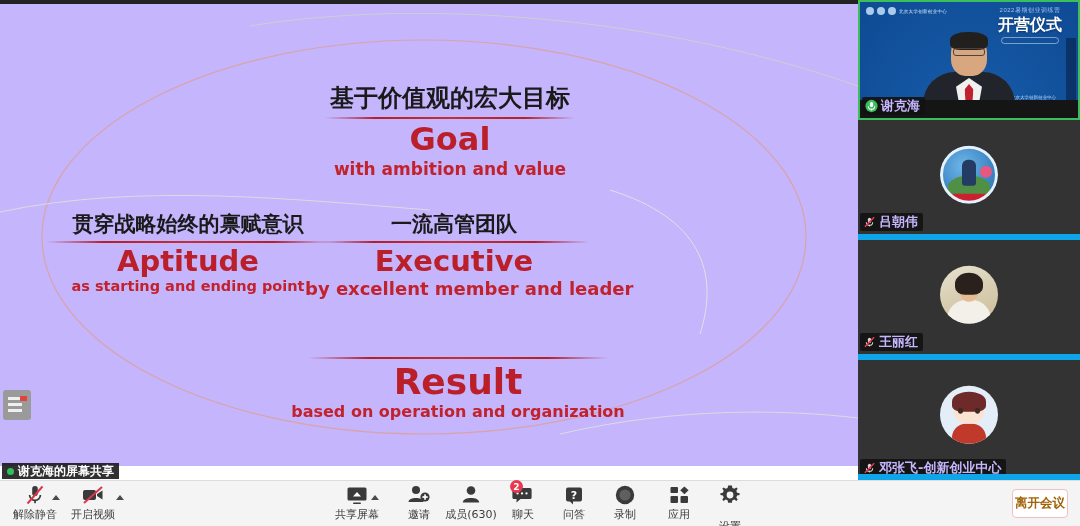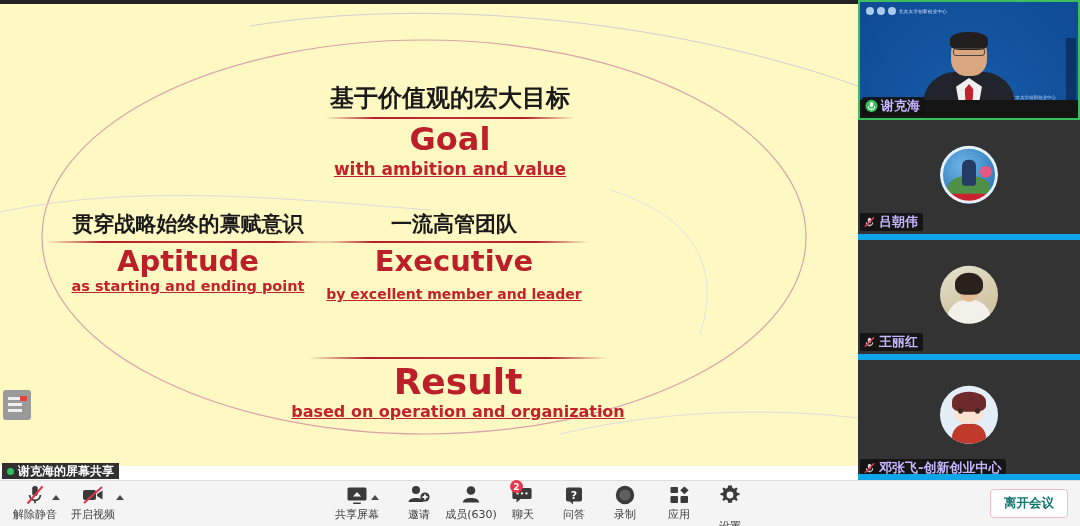--- a/index.html
+++ b/index.html
@@ -37,41 +37,40 @@
     font-size: 9px; color: #8a8a8a; letter-spacing: .4px;
     filter: blur(0.5px);
   }
   .eye-ico { width: 14px; height: 10px; position: relative; }
   .eye-ico svg { display:block; }
 
   
   .slide {
     position: absolute; left: 0; top: 4px;
     width: 858px; height: 462px;
-    background: #fef9c3;
+    background: #c4b5fd;
   }
   .slide-bg-svg { position: absolute; inset: 0; width: 100%; height: 100%; }
 
   .blk { position: absolute; text-align: center; }
   .blk .cn {
     color: #1a1a1a; font-weight: 700; white-space: nowrap;
     font-family: "DejaVu Sans", "Liberation Sans", sans-serif;
   }
   .blk .rule {
     height: 1.5px; margin: 3px auto 2px auto;
     background: linear-gradient(to right, rgba(200,30,40,0) 0%, #b3202c 20%, #c0303a 50%, #b3202c 80%, rgba(200,30,40,0) 100%);
   }
   .blk .en {
     color: #bb1f2a; font-weight: 700; white-space: nowrap; line-height: 1.05;
     font-family: "DejaVu Sans", "Liberation Sans", sans-serif;
   }
   .blk .sub {
     color: #c2222c; font-weight: 700; white-space: nowrap;
     font-family: "DejaVu Sans", "Liberation Sans", sans-serif;
-    text-decoration: underline;
   }
 
   
   #blk-goal     { left: 275px; top: 78px;  width: 350px; }
   #blk-aptitude { left: 28px;  top: 206px; width: 320px; }
   #blk-exec     { left: 305px;  top: 206px; width: 298px; }
   #blk-talent   { left: 570px; top: 206px; width: 290px; }
   #blk-result   { left: 268px; top: 350px; width: 380px; }
 
   #blk-goal .cn     { font-size: 24px; }
@@ -79,21 +78,21 @@
   #blk-goal .sub    { font-size: 17px; margin-top: 3px; }
   #blk-goal .rule   { width: 250px; }
 
   #blk-aptitude .cn  { font-size: 21px; }
   #blk-aptitude .en  { font-size: 29px; margin-top: 3px; }
   #blk-aptitude .sub { font-size: 14.5px; margin-top: 2px; }
   #blk-aptitude .rule{ width: 285px; }
 
   #blk-exec .cn   { font-size: 21px; }
   #blk-exec .en   { font-size: 29px; margin-top: 3px; }
-  #blk-exec .sub  { font-size: 14px; margin-top: 10px; }
+  #blk-exec .sub  { font-size: 18px; margin-top: 2px; }
   #blk-exec .rule { width: 270px; }
 
   #blk-talent .cn  { font-size: 21px; }
   #blk-talent .en  { font-size: 29px; margin-top: 3px; }
   #blk-talent .sub { font-size: 14.5px; margin-top: 2px; }
   #blk-talent .rule{ width: 265px; }
 
   #blk-result .cn  { font-size: 23px; }
   #blk-result .en  { font-size: 36px; margin-top: 4px; }
   #blk-result .sub { font-size: 16px; margin-top: 2px; }
@@ -240,22 +239,22 @@
   }
   .chat-badge {
     position: absolute; right: 12px; top: -4px;
     min-width: 13px; height: 13px; padding: 0 3px; border-radius: 7px;
     background: #e8384f; color: #fff; font-size: 9px; font-weight: 700;
     display: flex; align-items: center; justify-content: center;
     font-family: "DejaVu Sans", sans-serif;
   }
   .leave-btn {
     position: absolute; right: 12px; top: 8px;
-    padding: 5px 13px; border: 1px solid #f0bfc4; border-radius: 4px;
-    background: #ffffff; color: #0f766e; font-size: 12.5px; font-weight: 700;
+    padding: 5px 2px; border: 1px solid #f0bfc4; border-radius: 4px;
+    background: #ffffff; color: #a16207; font-size: 12.5px; font-weight: 700;
     font-family: "DejaVu Sans", sans-serif;
   }
 
   
   #tb-mute   { left: 4px; }
   #tb-video  { left: 62px; }
   #tb-share  { left: 326px; }
   #tb-invite { left: 388px; }
   #tb-parts  { left: 440px; }
   #tb-chat   { left: 492px; }
@@ -341,20 +340,25 @@
   <div class="filmstrip">
 
     <div class="tile active">
       <div class="vid">
         <div class="vid-header">
           <span class="vid-logo"></span>
           <span class="vid-logo"></span>
           <span class="vid-logo"></span>
           <span class="vid-hdr-txt">北京大学创新创业中心</span>
         </div>
+        <div class="vid-title-box">
+          <div class="vid-title-small">2022暑期创业训练营</div>
+          <div class="vid-title-big">开营仪式</div>
+          <div class="vid-title-pill"></div>
+        </div>
         <div class="vid-right-panel"></div>
         <div class="vid-ftr-txt">主办单位 北京大学创新创业中心</div>
         <div class="vid-person">
           <span class="p-body"></span>
           <span class="p-shirt"></span>
           <span class="p-tie"></span>
           <span class="p-head"></span>
           <span class="p-hair"></span>
           <span class="p-glass"></span>
         </div>

